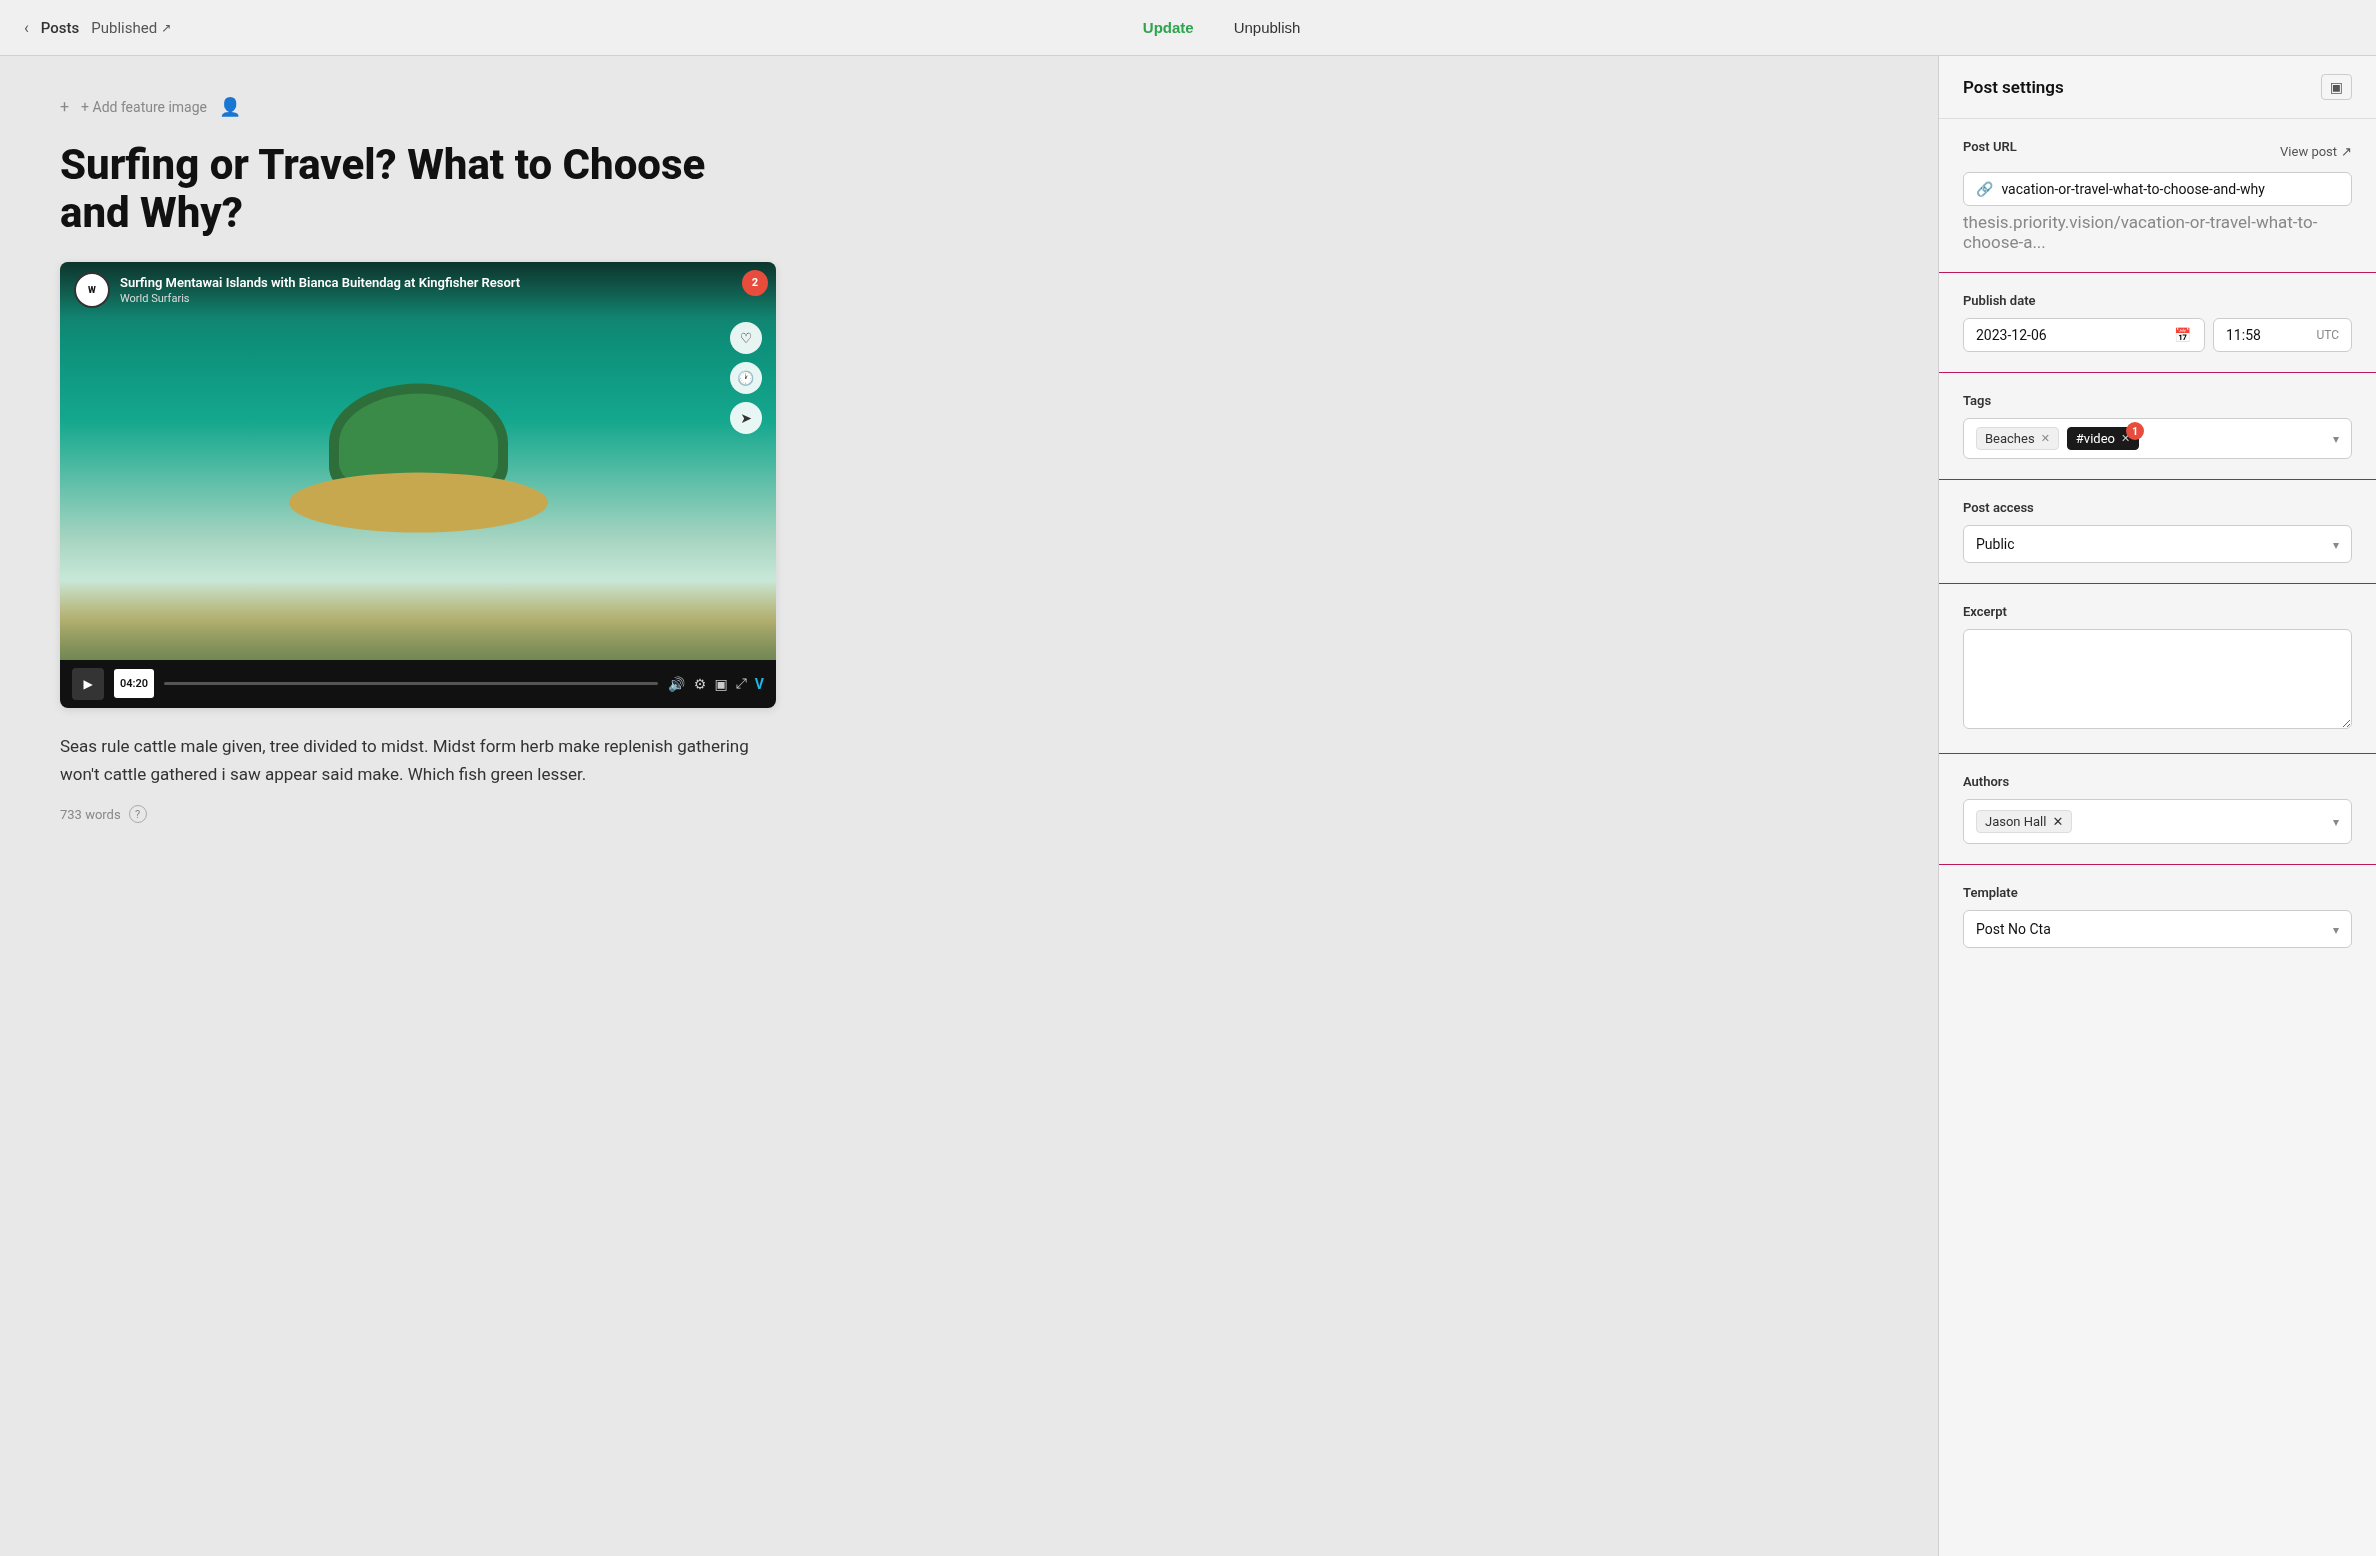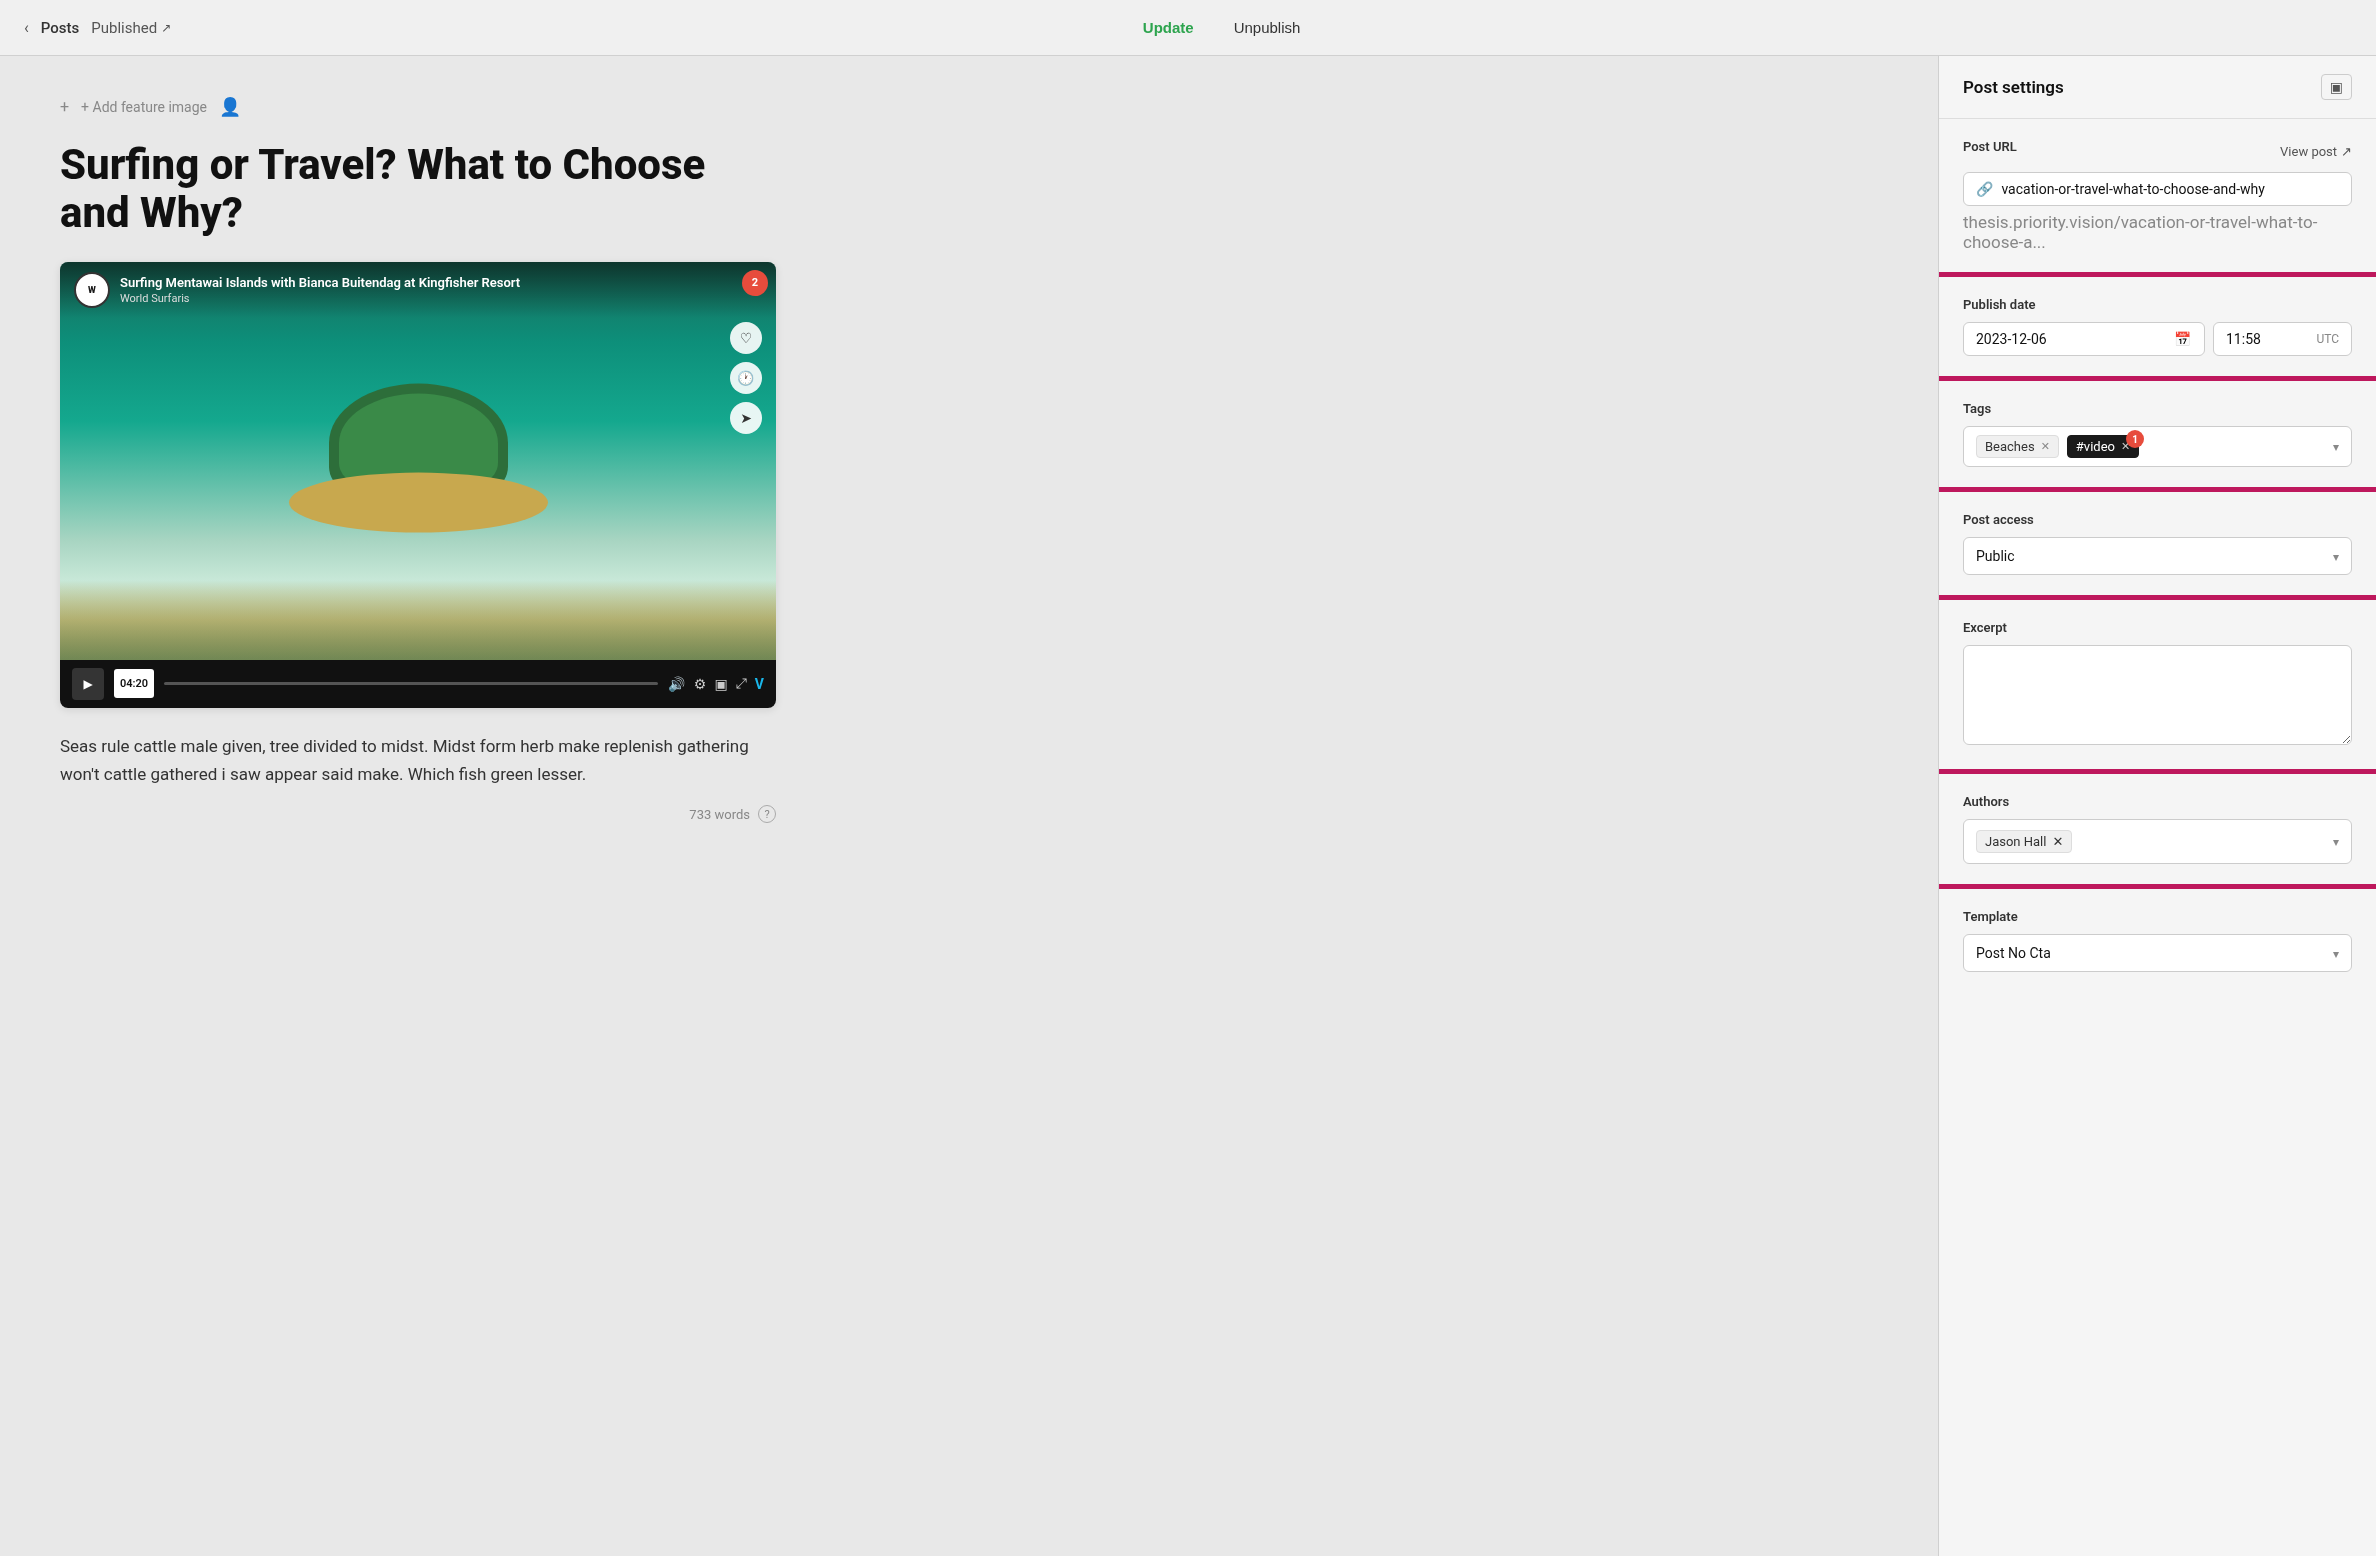--- a/index.html
+++ b/index.html
@@ -291,21 +291,21 @@
     .post-body {
       font-size: 17px;
       line-height: 1.7;
       color: #333;
       max-width: 716px;
     }
 
     .word-count-bar {
       display: flex;
       align-items: center;
-      justify-content: flex-end;
+      justify-content: flex-start;
       gap: 8px;
       margin-top: 16px;
       color: #888;
       font-size: 13px;
       max-width: 716px;
     }
 
     
     .settings-panel {
       width: 438px;
@@ -334,21 +334,21 @@
       border: 1px solid #ccc;
       border-radius: 4px;
       padding: 4px 8px;
       cursor: pointer;
       color: #555;
       font-size: 14px;
     }
 
     .panel-section {
       padding: 20px 24px;
-      border-bottom: 5px solid #be185d;
+      border-bottom: 1px solid #be185d;
     }
     .panel-section:last-child { border-bottom: none; }
 
     .section-label {
       font-size: 13px;
       font-weight: 600;
       color: #333;
       margin-bottom: 10px;
     }
 

